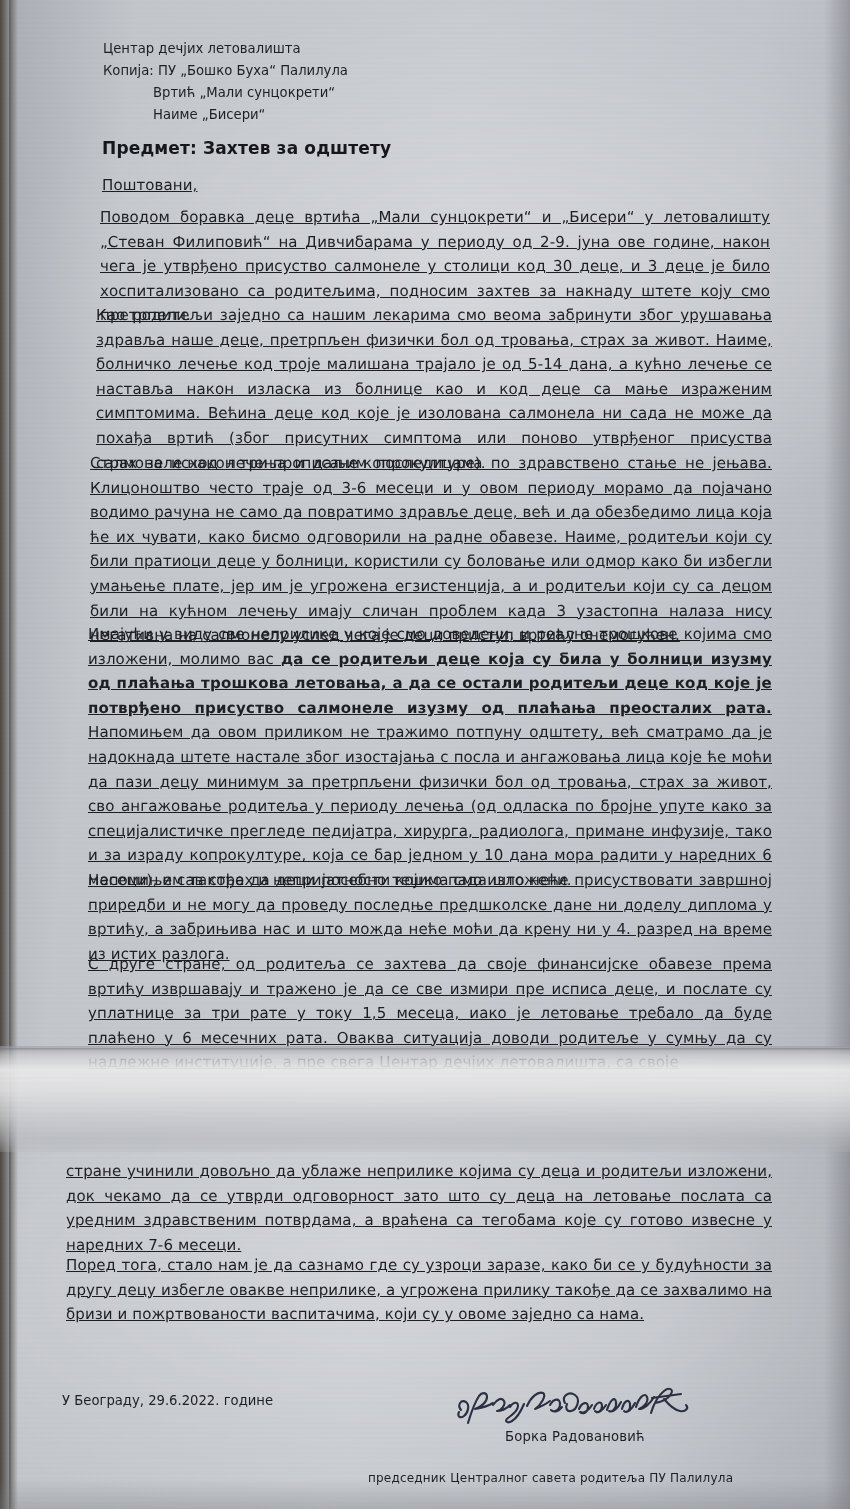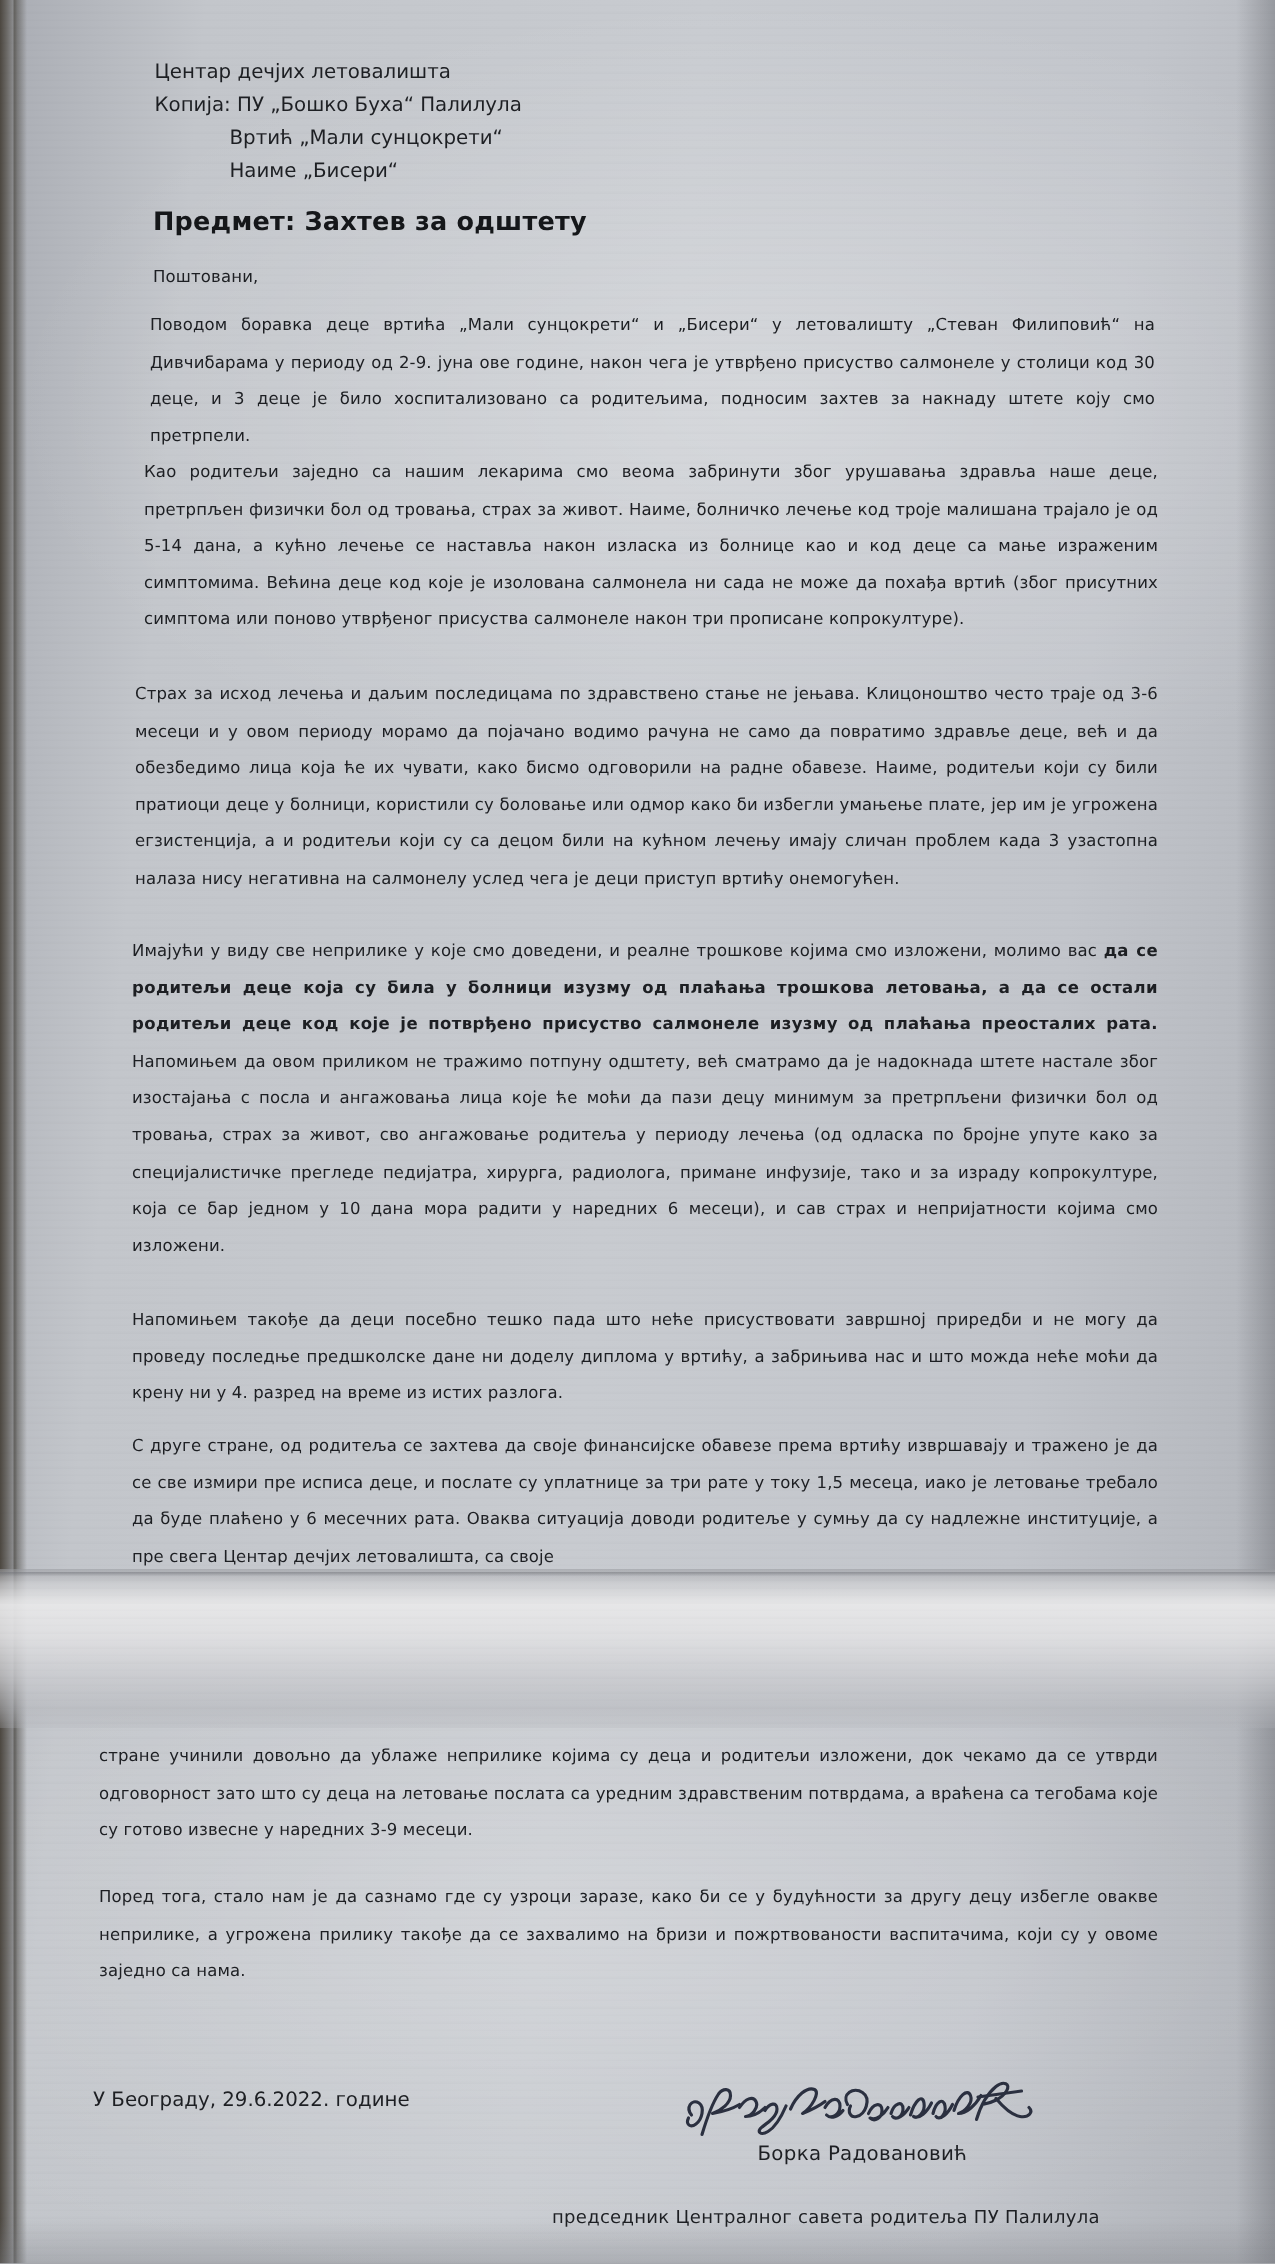--- a/index.html
+++ b/index.html
@@ -72,24 +72,25 @@
   }
 
   
   .doc {
     position: absolute;
     left: 0; top: 0; width: 850px; height: 1140px;
   }
   .block {
     position: absolute;
     color: #1d1f23;
-    font-size: 11px;
+    font-size: 15px;
     line-height: 24.6px;
     letter-spacing: 0.1px;
     text-rendering: geometricPrecision;
+    text-decoration: underline;
   }
   .just { text-align: justify; text-align-last: left; }
   .addr {
     position: absolute;
     left: 103px;
     font-size: 13.2px;
     line-height: 22.4px;
     color: #1d1f23;
   }
   .addr-indent { padding-left: 50px; }
@@ -168,21 +169,21 @@
     <div class="block just" style="left:96px; top:303px; width:676px;">Као родитељи заједно са нашим лекарима смо веома забринути због урушавања здравља наше деце, претрпљен физички бол од тровања, страх за живот. Наиме, болничко лечење код троје малишана трајало је од 5-14 дана, а кућно лечење се наставља након изласка из болнице као и код деце са мање израженим симптомима. Већина деце код које је изолована салмонела ни сада не може да похађа вртић (због присутних симптома или поново утврђеног присуства салмонеле након три прописане копрокултуре).</div>
 
     <div class="block just" style="left:90px; top:451px; width:682px;">Страх за исход лечења и даљим последицама по здравствено стање не јењава. Клицоноштво често траје од 3-6 месеци и у овом периоду морамо да појачано водимо рачуна не само да повратимо здравље деце, већ и да обезбедимо лица која ће их чувати, како бисмо одговорили на радне обавезе. Наиме, родитељи који су били пратиоци деце у болници, користили су боловање или одмор како би избегли умањење плате, јер им је угрожена егзистенција, а и родитељи који су са децом били на кућном лечењу имају сличан проблем када 3 узастопна налаза нису негативна на салмонелу услед чега је деци приступ вртићу онемогућен.</div>
 
     <div class="block just" style="left:88px; top:622px; width:684px;"><span>Имајући у виду све неприлике у које смо доведени, и реалне трошкове којима смо изложени, молимо вас </span><b class="hl">да се родитељи деце која су била у болници изузму од плаћања трошкова летовања, а да се остали родитељи деце код које је потврђено присуство салмонеле изузму од плаћања преосталих рата.</b><span> Напомињем да овом приликом не тражимо потпуну одштету, већ сматрамо да је надокнада штете настале због изостајања с посла и ангажовања лица које ће моћи да пази децу минимум за претрпљени физички бол од тровања, страх за живот, сво ангажовање родитеља у периоду лечења (од одласка по бројне упуте како за специјалистичке прегледе педијатра, хирурга, радиолога, примане инфузије, тако и за израду копрокултуре, која се бар једном у 10 дана мора радити у наредних 6 месеци), и сав страх и непријатности којима смо изложени.</span></div>
 
     <div class="block just" style="left:88px; top:868px; width:684px;">Напомињем такође да деци посебно тешко пада што неће присуствовати завршној приредби и не могу да проведу последње предшколске дане ни доделу диплома у вртићу, а забрињива нас и што можда неће моћи да крену ни у 4. разред на време из истих разлога.</div>
 
     <div class="block just" style="left:88px; top:952px; width:684px;">С друге стране, од родитеља се захтева да своје финансијске обавезе према вртићу извршавају и тражено је да се све измири пре исписа деце, и послате су уплатнице за три рате у току 1,5 месеца, иако је летовање требало да буде плаћено у 6 месечних рата. Оваква ситуација доводи родитеље у сумњу да су надлежне институције, а пре свега Центар дечјих летовалишта, са своје</div>
 
-    <div class="block just" style="left:66px; top:1159px; width:706px;">стране учинили довољно да ублаже неприлике којима су деца и родитељи изложени, док чекамо да се утврди одговорност зато што су деца на летовање послата са уредним здравственим потврдама, а враћена са тегобама које су готово извесне у наредних 3-9 месеци.</div>
+    <div class="block just" style="left:66px; top:1159px; width:706px;">стране учинили довољно да ублаже неприлике којима су деца и родитељи изложени, док чекамо да се утврди одговорност зато што су деца на летовање послата са уредним здравственим потврдама, а враћена са тегобама које су готово извесне у наредних 7-6 месеци.</div>
 
     <div class="block just" style="left:66px; top:1253px; width:706px;">Поред тога, стало нам је да сазнамо где су узроци заразе, како би се у будућности за другу децу избегле овакве неприлике, а угрожена прилику такође да се захвалимо на бризи и пожртвованости васпитачима, који су у овоме заједно са нама.</div>
 
     <div class="sig-date">У Београду, 29.6.2022. године</div>
 
     <svg class="sig-ink" viewBox="0 0 245 56" aria-hidden="true">
       <g fill="none" stroke="#2b3040" stroke-width="2.1" stroke-linecap="round" stroke-linejoin="round">
         <path d="M6 27 C2 22, 6 16, 11 19 C15 22, 13 30, 9 33 C5 36, 2 33, 4 29"></path>
         <path d="M13 40 C16 30, 20 19, 24 13 C27 9, 32 9, 32 14 C32 19, 26 24, 20 26 C26 25, 33 23, 38 20"></path>
         <path d="M38 22 C42 16, 47 14, 49 18 C51 22, 46 28, 42 28 C47 28, 52 25, 55 22"></path>

